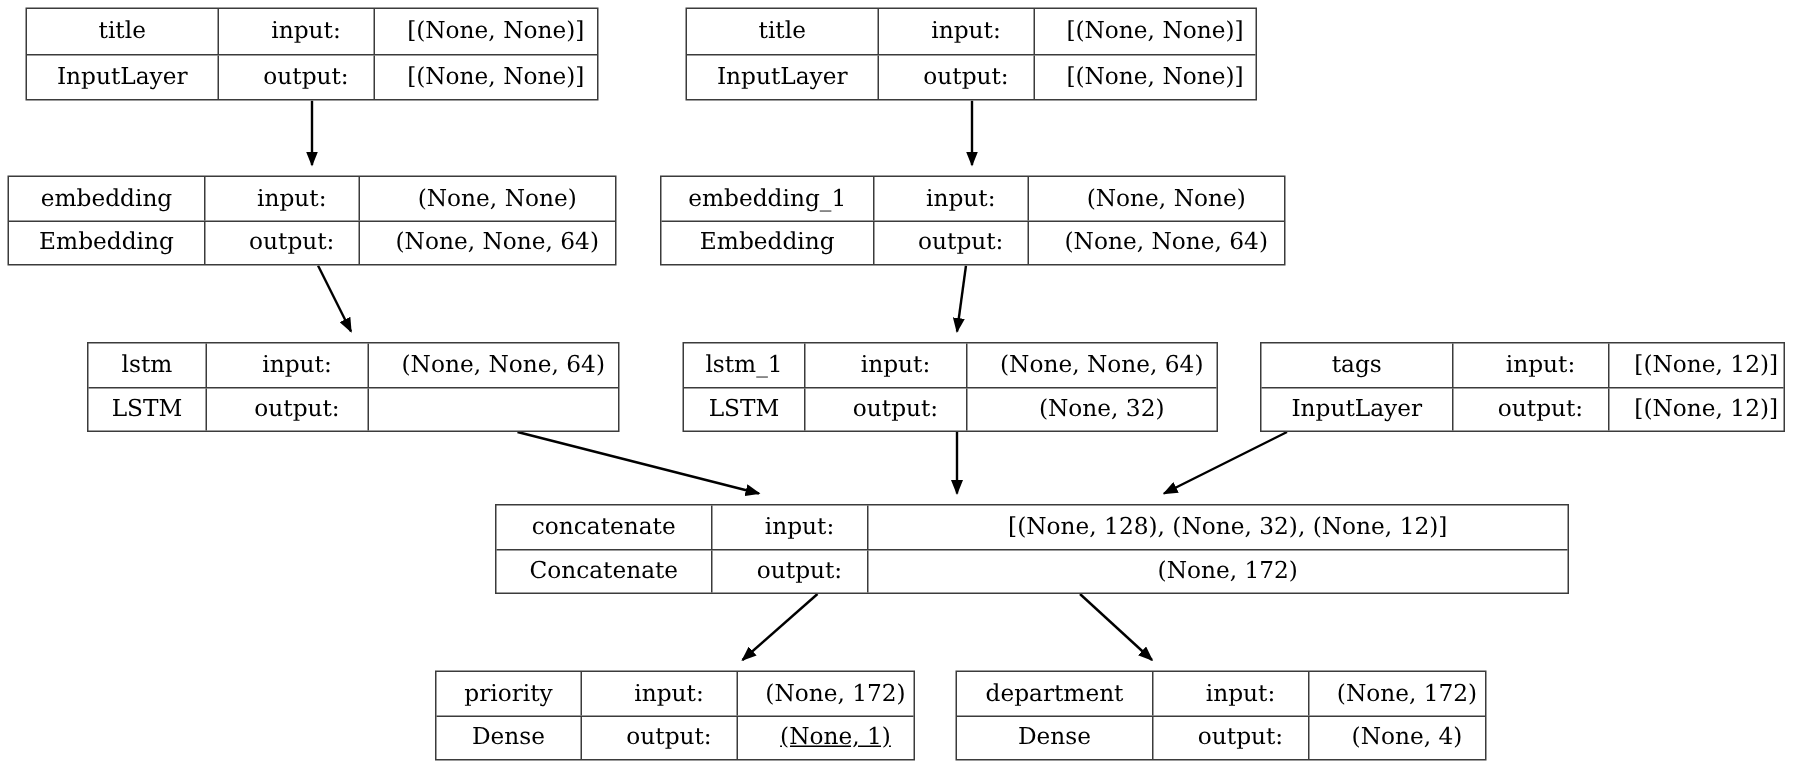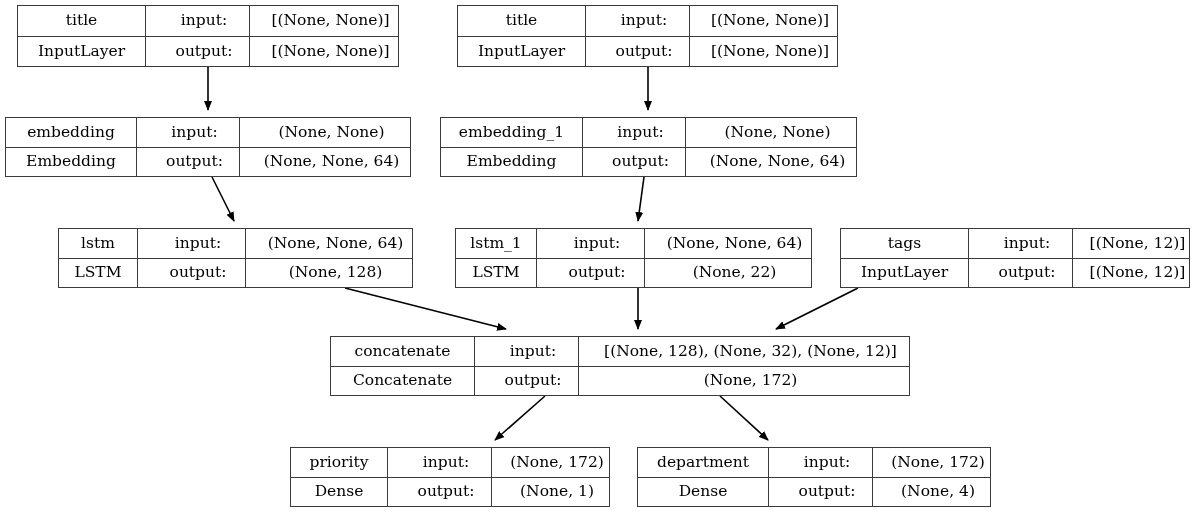--- a/index.html
+++ b/index.html
@@ -133,69 +133,68 @@
       </div>
       <div class="node" style="left: 58px; top: 228px; width: 355px; height: 60px; border-color: rgb(59, 59, 59);">
         <div class="node-row top" style="border-bottom-color: rgb(59, 59, 59);">
           <div class="cell c-name" style="width: 79px; flex: 0 0 79px; border-right-color: rgb(59, 59, 59);">lstm</div>
           <div class="cell c-io" style="width: 95px; flex: 0 0 95px; border-right-color: rgb(59, 59, 59);">input:</div>
           <div class="cell c-shape" style="flex: 1 1 auto;">(None, None, 64)</div>
         </div>
         <div class="node-row">
           <div class="cell c-name" style="width: 79px; flex: 0 0 79px; border-right-color: rgb(59, 59, 59);">LSTM</div>
           <div class="cell c-io" style="width: 95px; flex: 0 0 95px; border-right-color: rgb(59, 59, 59);">output:</div>
-          <div class="cell c-shape" style="flex: 1 1 auto;">(None, 128)</div>
         </div>
       </div>
       <div class="node" style="left: 455px; top: 228px; width: 357px; height: 60px; border-color: rgb(59, 59, 59);">
         <div class="node-row top" style="border-bottom-color: rgb(59, 59, 59);">
           <div class="cell c-name" style="width: 81px; flex: 0 0 81px; border-right-color: rgb(59, 59, 59);">lstm_1</div>
           <div class="cell c-io" style="width: 95px; flex: 0 0 95px; border-right-color: rgb(59, 59, 59);">input:</div>
           <div class="cell c-shape" style="flex: 1 1 auto;">(None, None, 64)</div>
         </div>
         <div class="node-row">
           <div class="cell c-name" style="width: 81px; flex: 0 0 81px; border-right-color: rgb(59, 59, 59);">LSTM</div>
           <div class="cell c-io" style="width: 95px; flex: 0 0 95px; border-right-color: rgb(59, 59, 59);">output:</div>
-          <div class="cell c-shape" style="flex: 1 1 auto;">(None, 22)</div>
+          <div class="cell c-shape" style="flex: 1 1 auto;">(None, 32)</div>
         </div>
       </div>
       <div class="node" style="left: 840px; top: 228px; width: 350px; height: 60px; border-color: rgb(59, 59, 59);">
         <div class="node-row top" style="border-bottom-color: rgb(59, 59, 59);">
           <div class="cell c-name" style="width: 128px; flex: 0 0 128px; border-right-color: rgb(59, 59, 59);">tags</div>
           <div class="cell c-io" style="width: 91px; flex: 0 0 91px; border-right-color: rgb(59, 59, 59);">input:</div>
           <div class="cell c-shape" style="flex: 1 1 auto;">[(None, 12)]</div>
         </div>
         <div class="node-row">
           <div class="cell c-name" style="width: 128px; flex: 0 0 128px; border-right-color: rgb(59, 59, 59);">InputLayer</div>
           <div class="cell c-io" style="width: 91px; flex: 0 0 91px; border-right-color: rgb(59, 59, 59);">output:</div>
           <div class="cell c-shape" style="flex: 1 1 auto;">[(None, 12)]</div>
         </div>
       </div>
-      <div class="node" style="left: 330px; top: 336px; width: 580px; height: 60px; border-color: rgb(59, 59, 59);">
+      <div class="node" style="left: 330px; top: 336px; width: 716px; height: 60px; border-color: rgb(59, 59, 59);">
         <div class="node-row top" style="border-bottom-color: rgb(59, 59, 59);">
           <div class="cell c-name" style="width: 144px; flex: 0 0 144px; border-right-color: rgb(59, 59, 59);">concatenate</div>
           <div class="cell c-io" style="width: 91px; flex: 0 0 91px; border-right-color: rgb(59, 59, 59);">input:</div>
           <div class="cell c-shape" style="flex: 1 1 auto; text-align: center;">[(None, 128), (None, 32), (None, 12)]</div>
         </div>
         <div class="node-row">
           <div class="cell c-name" style="width: 144px; flex: 0 0 144px; border-right-color: rgb(59, 59, 59);">Concatenate</div>
           <div class="cell c-io" style="width: 91px; flex: 0 0 91px; border-right-color: rgb(59, 59, 59);">output:</div>
           <div class="cell c-shape" style="flex: 1 1 auto;">(None, 172)</div>
         </div>
       </div>
       <div class="node" style="left: 290px; top: 447px; width: 320px; height: 60px; border-color: rgb(59, 59, 59);">
         <div class="node-row top" style="border-bottom-color: rgb(59, 59, 59);">
           <div class="cell c-name" style="width: 97px; flex: 0 0 97px; border-right-color: rgb(59, 59, 59);">priority</div>
           <div class="cell c-io" style="width: 91px; flex: 0 0 91px; border-right-color: rgb(59, 59, 59);">input:</div>
           <div class="cell c-shape" style="flex: 1 1 auto;">(None, 172)</div>
         </div>
         <div class="node-row">
           <div class="cell c-name" style="width: 97px; flex: 0 0 97px; border-right-color: rgb(59, 59, 59);">Dense</div>
           <div class="cell c-io" style="width: 91px; flex: 0 0 91px; border-right-color: rgb(59, 59, 59);">output:</div>
-          <div class="cell c-shape" style="flex: 1 1 auto;">(None, 1)</div>
+          <div class="cell c-shape" style="flex: 1 1 auto; text-decoration: underline;">(None, 1)</div>
         </div>
       </div>
       <div class="node" style="left: 637px; top: 447px; width: 354px; height: 60px; border-color: rgb(59, 59, 59);">
         <div class="node-row top" style="border-bottom-color: rgb(59, 59, 59);">
           <div class="cell c-name" style="width: 131px; flex: 0 0 131px; border-right-color: rgb(59, 59, 59);">department</div>
           <div class="cell c-io" style="width: 91px; flex: 0 0 91px; border-right-color: rgb(59, 59, 59);">input:</div>
           <div class="cell c-shape" style="flex: 1 1 auto;">(None, 172)</div>
         </div>
         <div class="node-row">
           <div class="cell c-name" style="width: 131px; flex: 0 0 131px; border-right-color: rgb(59, 59, 59);">Dense</div>

